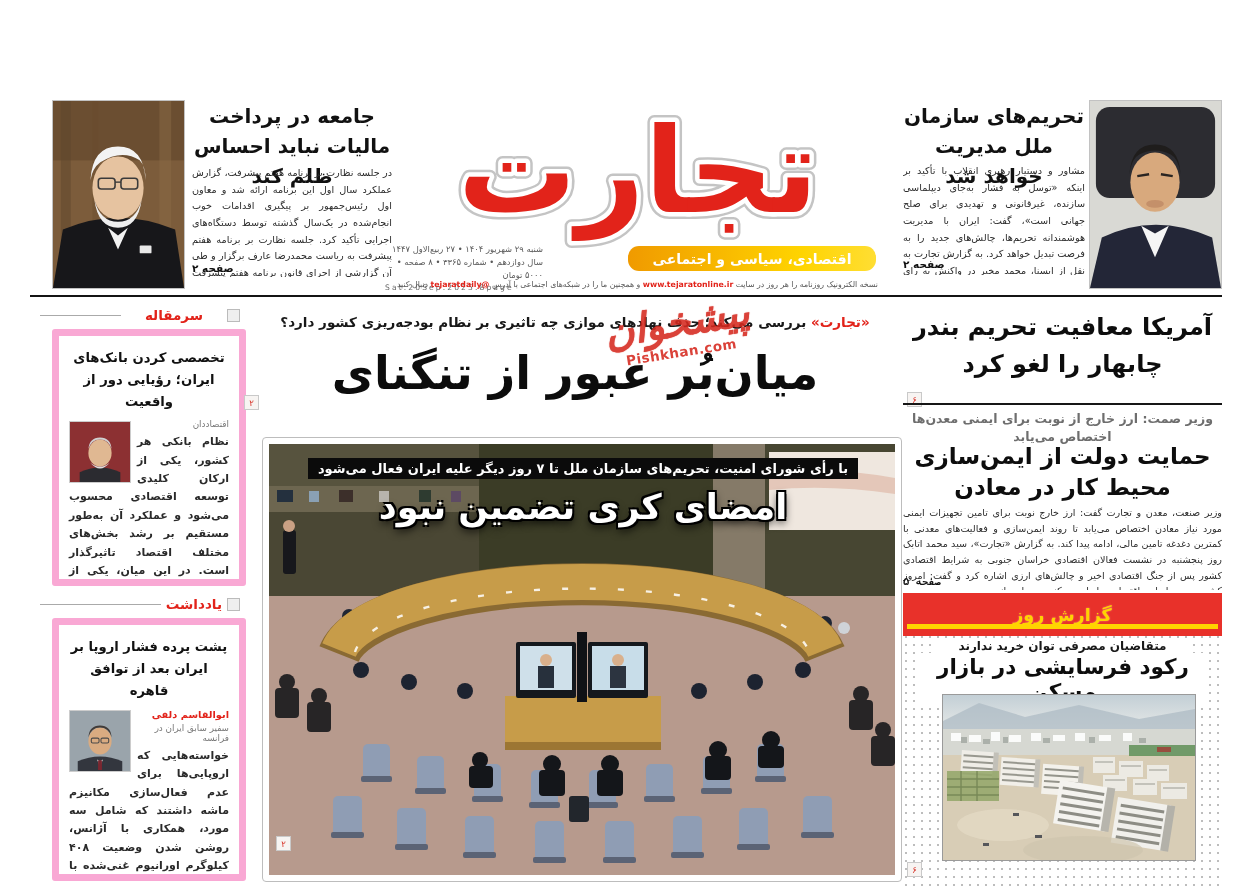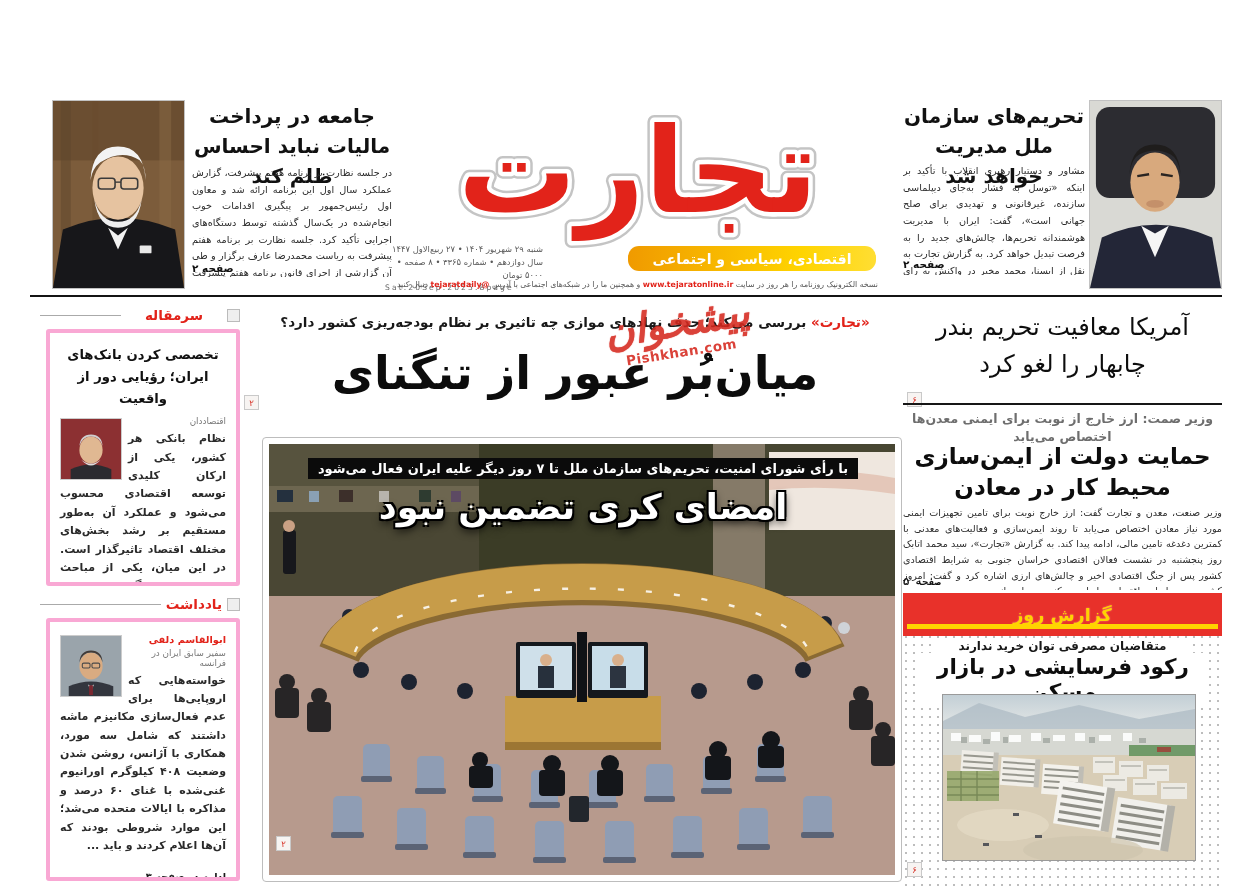--- a/index.html
+++ b/index.html
@@ -41,21 +41,21 @@
   .pageref { font-size:10.5px; font-weight:bold; color:#111; }
   .tl-pref { left:192px; top:262px; }
   .tr-pref { left:903px; top:258px; }
 
   
   .sec-head { left:40px; width:200px; height:16px; display:flex; align-items:center; gap:5px; }
   .sec-head .sq { width:13px; height:13px; background:#efefef; border:1px solid #bbb; flex:none;}
   .sec-head .lbl { color:#e2231a; font-weight:bold; font-size:13.5px; flex:none; }
   .sec-head .ln { flex:1; border-top:1px solid #aaa; }
   .eh { top:307px;gap:24px; } .nh { top:596px; }
-  .sidebox { left:46px; width:194px; background:#fff; border:4px solid #f9a8d4; border-radius:3px; padding:11px 10px 8px; overflow:hidden; }
+  .sidebox { left:52px; width:194px; background:#fff; border:7px solid #f9a8d4; border-radius:3px; padding:11px 10px 8px; overflow:hidden; }
   .ebox { top:329px; height:257px; } .nbox { top:618px; height:263px; }
   .sidebox h3 { font-size:13.2px; font-weight:800; line-height:1.65; text-align:center; color:#111; margin-bottom:7px; }
   .authphoto { float:left; width:62px; height:62px; border:1px solid #ccc; margin:2px 6px 3px 0; }
   .authname { color:#e2231a; font-weight:bold; font-size:9.8px; line-height:1.5; }
   .authrole { color:#777; font-size:8.8px; margin-bottom:4px;margin-left:20px; }
   .sidebody { font-size:11px; line-height:1.67; text-align:justify; color:#2a2a2a;font-weight:bold; }
   .more { font-size:9.8px; font-weight:bold; margin-top:16px; }
 
   
   .kicker { left:248px; top:314px; width:654px; text-align:center; font-size:13.5px; font-weight:800; color:#181818; }
@@ -72,21 +72,21 @@
   .b-r2 { left:907px; top:862px; z-index:4;}
   .photo-frame { left:262px; top:437px; width:640px; height:445px; border:1px solid #bdbdbd; border-radius:4px; background:#fff; padding:6px; }
   .photo-frame svg { display:block; width:100%; height:100%; }
   .ph-kick { left:300px; top:458px; width:566px; text-align:center; z-index:3; }
   .ph-kick span { display:inline-block; background:#0b0b0b; color:#fff; font-size:13px; font-weight:800; padding:3px 10px; }
   .ph-head { left:300px; top:487px; width:566px; text-align:center; z-index:3; color:#fff;
              font-size:35px; font-weight:900; letter-spacing:-.5px;
              text-shadow:2px 2px 0 #000,-2px 2px 0 #000,2px -2px 0 #000,-2px -2px 0 #000,0 4px 8px rgba(0,0,0,.85); }
 
   
-  .r1-title { left:903px; top:309px; width:319px; text-align:center; font-size:24px; font-weight:400; line-height:1.55; color:#0d0d0d; letter-spacing:-.5px;}
+  .r1-title { left:903px; top:309px; width:319px; text-align:center; font-size:24px; font-weight:700; line-height:1.55; color:#0d0d0d; letter-spacing:-.5px;}
   .r-rule { left:903px; top:403px; width:319px; height:2px; background:#161616; }
   .r2-kick { left:903px; top:410px; width:319px; text-align:center; font-size:12.5px; font-weight:bold; color:#6e6e6e; line-height:1.45; }
   .r2-title { left:903px; top:441px; width:319px; text-align:center; font-size:23px; font-weight:900; line-height:1.35; color:#0d0d0d; letter-spacing:-.5px;}
   .r2-body { left:903px; top:505px; width:319px; height:85px; overflow:hidden; font-size:9.6px; line-height:1.63; text-align:justify; color:#2a2a2a;}
   .r2-pref { left:903px; top:575px;font-family:Liberation Mono, monospace; }
   .banner { left:903px; top:593px; width:319px; height:43px; background:#e8312a; display:flex; align-items:center; justify-content:center; }
   .banner span { color:#ffd400; font-weight:900; font-size:17.5px; text-shadow:0 0 2px rgba(255,255,255,.4); }
   .ybar { left:907px; top:624px; width:311px; height:5px; background:#ffd400; }
   .dotzone { left:901px; top:632px; width:323px; height:254px;
              background-image:radial-gradient(#bdbdbd 1.05px, transparent 1.2px);
@@ -184,20 +184,21 @@
   <p class="sidebody">نظام بانکی هر کشور، یکی از ارکان کلیدی توسعه اقتصادی محسوب می‌شود و عملکرد آن به‌طور مستقیم بر رشد بخش‌های مختلف اقتصاد تاثیرگذار است. در این میان، یکی از مباحث مهم و همیشگی در حوزه سیاست‌گذاری پولی و بانکی، مساله «تخصصی کردن بانک‌ها» است...</p>
   <div class="more">ادامه در صفحه ۳</div>
 </div>
 
 <div class="abs sec-head nh">
   <span class="sq"></span>
   <span class="lbl">یادداشت</span>
   <span class="ln"></span>
 </div>
 <div class="abs sidebox nbox">
+  <h3>پشت پرده فشار اروپا بر ایران بعد از توافق قاهره</h3>
   <div class="authphoto">
     <svg viewBox="0 0 62 62" width="100%" height="100%" preserveAspectRatio="none">
       <rect width="62" height="62" fill="#9aa4ab"></rect>
       <path d="M8 52 Q31 42 54 52 L54 62 L8 62 Z" fill="#33363e"></path>
       <path d="M28 50 L31 58 L34 50 L31 52 Z" fill="#f0f0f0"></path>
       <rect x="29" y="51" width="4" height="10" fill="#7a2730"></rect>
       <ellipse cx="31" cy="31" rx="12" ry="14" fill="#d9ab81"></ellipse>
       <path d="M19 27 Q20 15 31 15 Q42 15 43 27 Q40 17 31 17 Q22 17 19 27 Z" fill="#413b38"></path>
       <rect x="22" y="28" width="8" height="5" rx="1.5" fill="none" stroke="#4a4a4a" stroke-width="1.1"></rect>
       <rect x="32" y="28" width="8" height="5" rx="1.5" fill="none" stroke="#4a4a4a" stroke-width="1.1"></rect>

